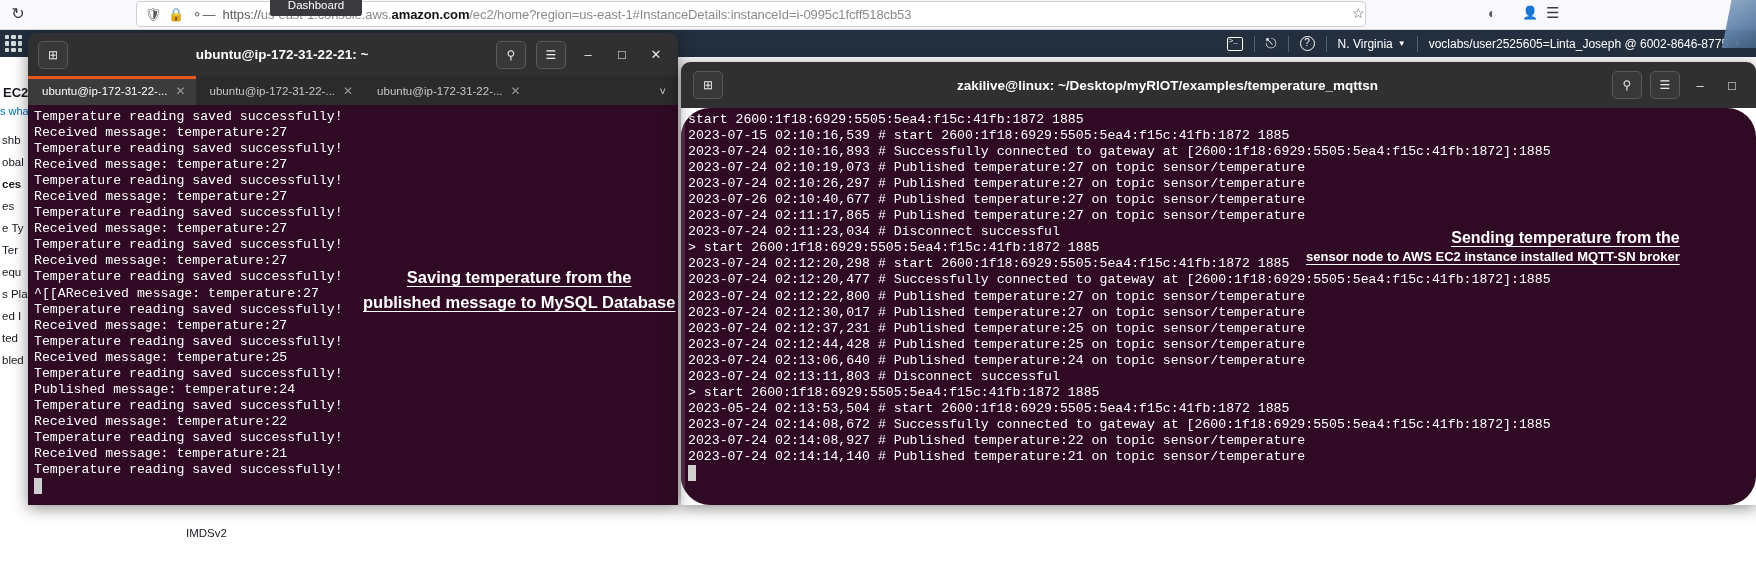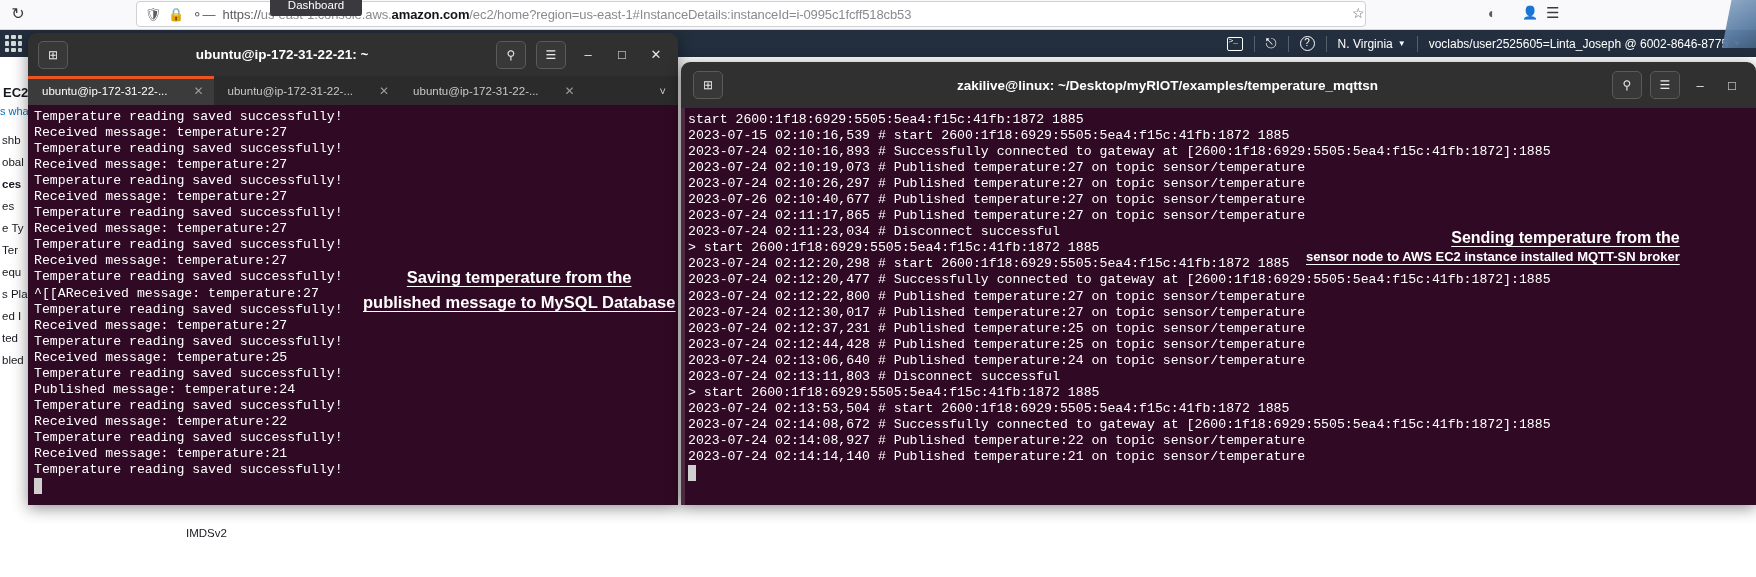--- a/index.html
+++ b/index.html
@@ -121,21 +121,21 @@
   .tb-right { display: flex; align-items: center; gap: 8px; flex: 0 0 auto; }
   .win-ctl {
     width: 24px; height: 24px; color: #e8e8e8; font-size: 13px;
     display: flex; align-items: center; justify-content: center;
   }
   .term-tabs {
     position: relative; width: 100%; height: 29px; background: #2b2b2b;
     display: flex; align-items: stretch; color: #c8c8c8; font-size: 11.5px;
   }
   .t-tab {
-    flex: 0 0 auto; display: flex; align-items: center; gap: 26px;
+    flex: 0 0 auto; display: flex; align-items: center; gap: 8px;
     padding: 0 10px 0 14px; position: relative; white-space: nowrap;
   }
   .t-tab.active { background: #3b3b3b; color: #ffffff; }
   .t-tab.active::after {
     content: ""; position: absolute; left: 0; right: 0; top: 0; height: 2.5px; background: #e95420;
   }
   .t-tab .x { color: #9a9a9a; font-size: 12px; }
   .t-more { margin-left: auto; display: flex; align-items: center; padding: 0 12px; color: #d0d0d0; font-size: 11px; }
   .term-body {
     position: relative; width: 100%; background: #300a24;
@@ -147,21 +147,21 @@
 
   
   #term-left { left: 28px; top: 33px; width: 650px; height: 472px; box-shadow: 0 3px 16px rgba(0,0,0,.45); }
   #term-left .term-titlebar { height: 43px; padding: 0 10px 0 10px; }
   #term-left .tb-right { gap: 10px; }
   #term-left .term-body { height: 400px; padding: 4px 0 0 6px; font-size: 13.2px; line-height: 16.05px; }
 
   
   #term-right { left: 681px; top: 62px; width: 1075px; height: 443px; box-shadow: 0 3px 16px rgba(0,0,0,.45); }
   #term-right .term-titlebar { height: 46px; padding: 0 12px; }
-  #term-right .term-body { height: 397px; padding: 4px 0 0 0; font-size: 13.2px; line-height: 16.05px; }
+  #term-right .term-body { height: 397px; padding: 4px 0 0 0; font-size: 13.2px; line-height: 16.05px; border-radius: 29px; }
   #term-right .rt-scroll {
     position: absolute; left: 0; top: 0; width: 4px; height: 100%; background: #4b2a42;
   }
   #term-right .rt-inner { padding-left: 7px; }
 
   
   .annot {
     position: absolute; color: #ffffff; font-weight: 700;
     text-decoration: underline; text-underline-offset: 3px;
     font-family: "Liberation Sans", sans-serif; white-space: nowrap;
@@ -330,21 +330,21 @@
           <div class="term-line">&gt; start 2600:1f18:6929:5505:5ea4:f15c:41fb:1872 1885</div>
           <div class="term-line">2023-07-24 02:12:20,298 # start 2600:1f18:6929:5505:5ea4:f15c:41fb:1872 1885</div>
           <div class="term-line">2023-07-24 02:12:20,477 # Successfully connected to gateway at [2600:1f18:6929:5505:5ea4:f15c:41fb:1872]:1885</div>
           <div class="term-line">2023-07-24 02:12:22,800 # Published temperature:27 on topic sensor/temperature</div>
           <div class="term-line">2023-07-24 02:12:30,017 # Published temperature:27 on topic sensor/temperature</div>
           <div class="term-line">2023-07-24 02:12:37,231 # Published temperature:25 on topic sensor/temperature</div>
           <div class="term-line">2023-07-24 02:12:44,428 # Published temperature:25 on topic sensor/temperature</div>
           <div class="term-line">2023-07-24 02:13:06,640 # Published temperature:24 on topic sensor/temperature</div>
           <div class="term-line">2023-07-24 02:13:11,803 # Disconnect successful</div>
           <div class="term-line">&gt; start 2600:1f18:6929:5505:5ea4:f15c:41fb:1872 1885</div>
-          <div class="term-line">2023-07-24 02:13:53,504 # start 2600:1f18:6929:5505:5ea4:f15c:41fb:1872 1885</div>
+          <div class="term-line">2023-05-24 02:13:53,504 # start 2600:1f18:6929:5505:5ea4:f15c:41fb:1872 1885</div>
           <div class="term-line">2023-07-24 02:14:08,672 # Successfully connected to gateway at [2600:1f18:6929:5505:5ea4:f15c:41fb:1872]:1885</div>
           <div class="term-line">2023-07-24 02:14:08,927 # Published temperature:22 on topic sensor/temperature</div>
           <div class="term-line">2023-07-24 02:14:14,140 # Published temperature:21 on topic sensor/temperature</div>
           <div class="term-line"><span class="cursor-block">&nbsp;</span></div>
         </div>
     </div>
   </div>
 
   <div class="annot" id="annot-right">
     <span class="l1">Sending temperature from the</span>

